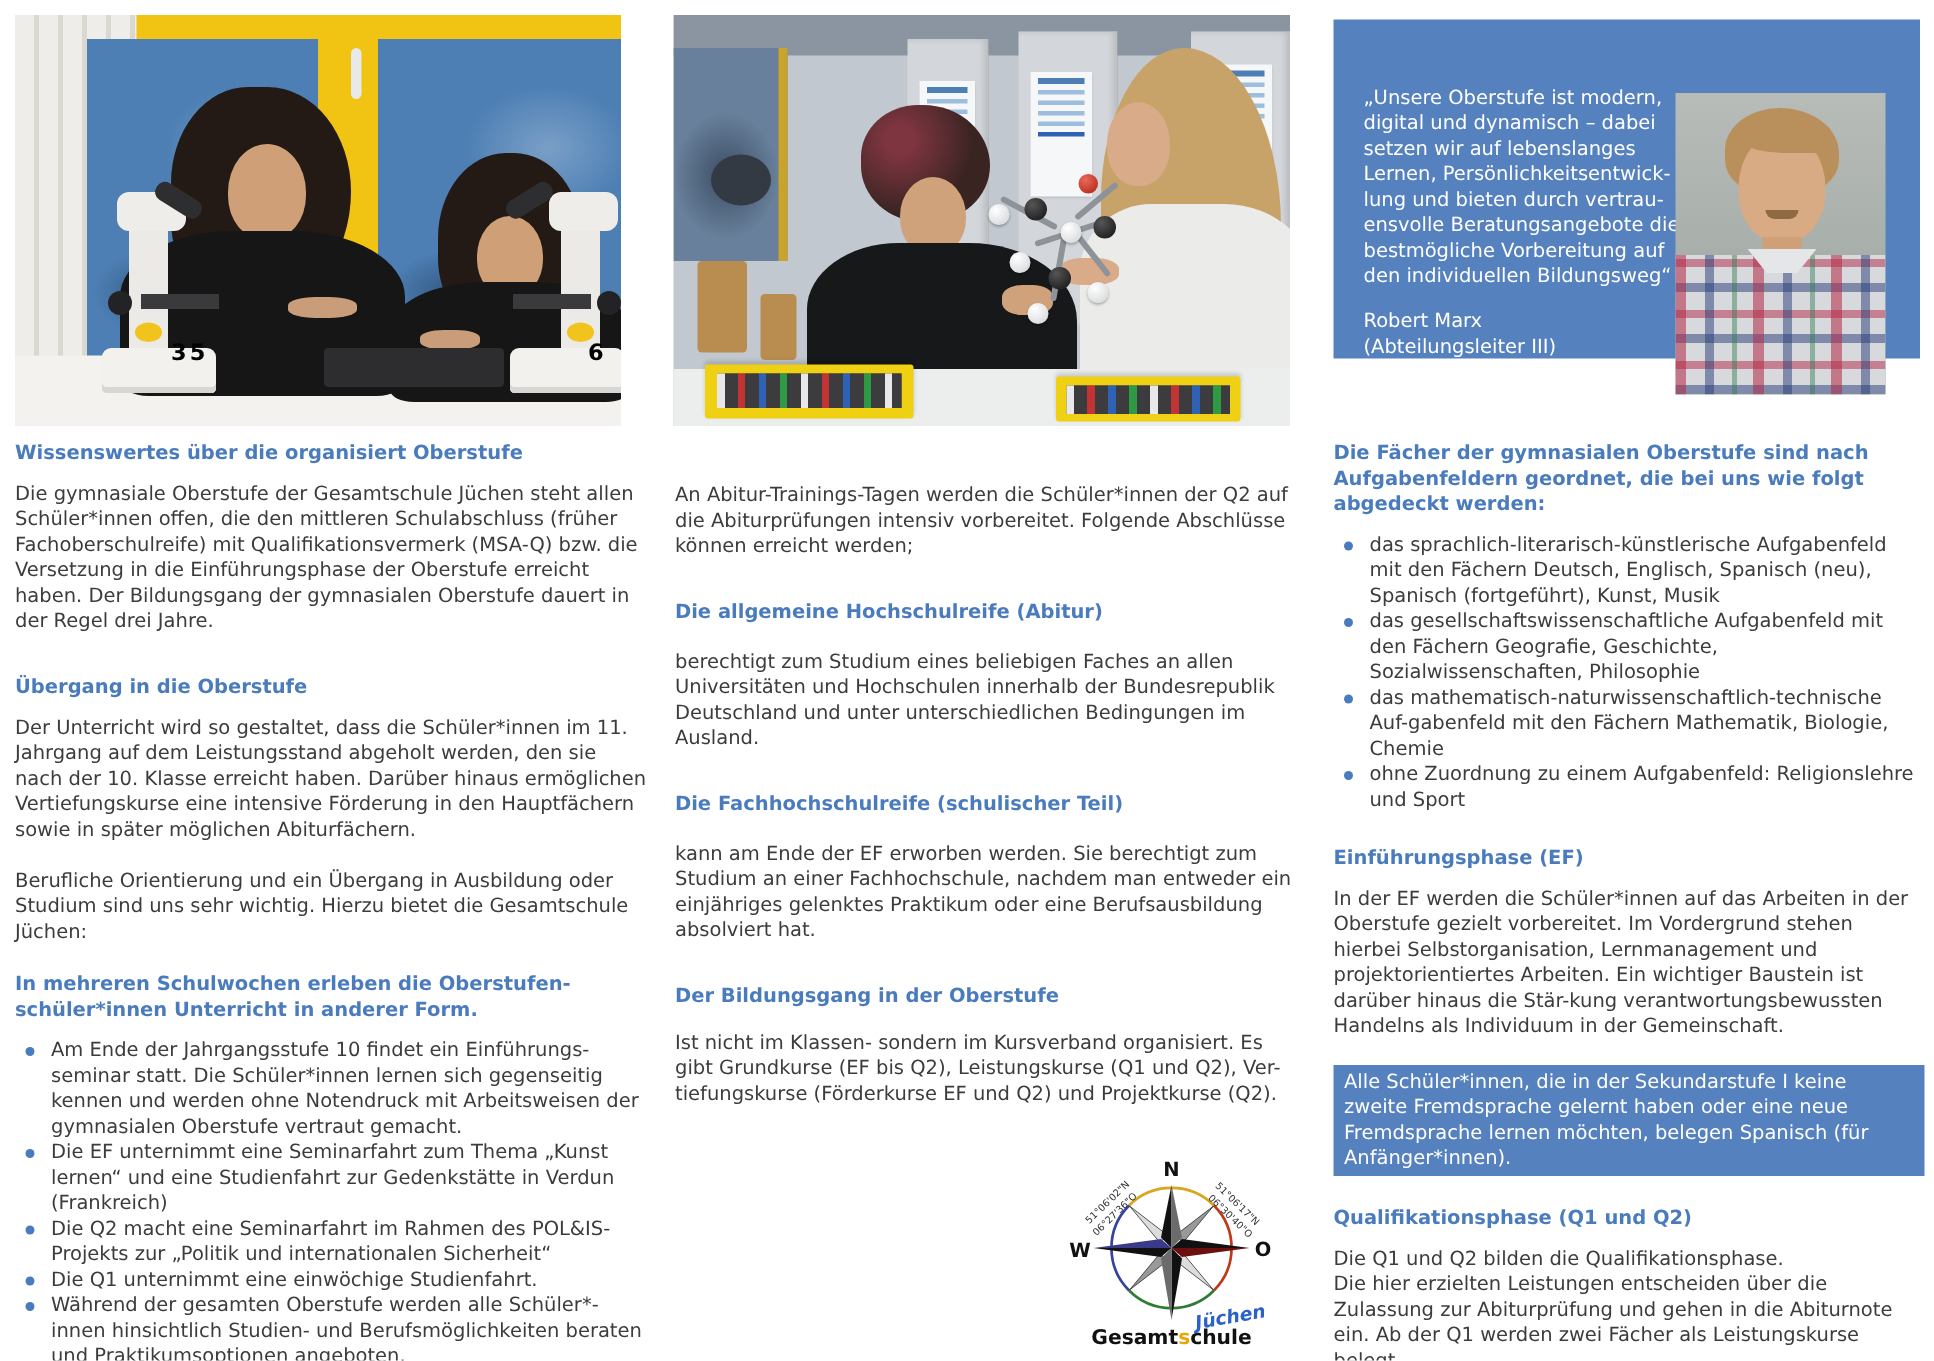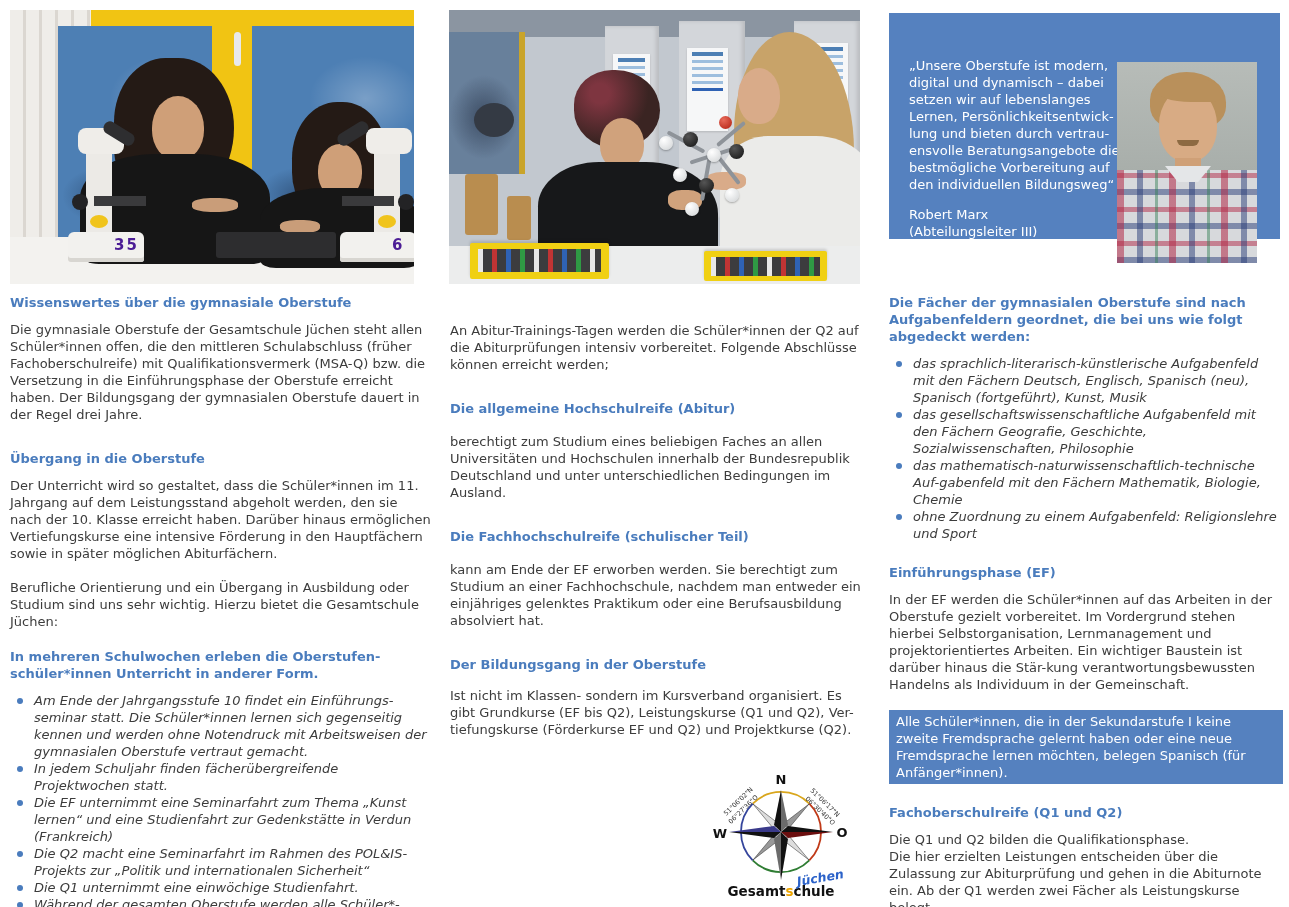--- a/index.html
+++ b/index.html
@@ -10,21 +10,21 @@
     color:#3c3c3c;font-size:13px;line-height:17px;
   }
   .abs{position:absolute;}
   
   .col{position:absolute;}
   .h{color:#4a7cbd;font-weight:bold;margin:0 0 10px 0;}
   .h.sp{margin-top:27px;}
   .p{margin:0 0 17px 0;}
   .prewrap{white-space:pre-line;}
   .bullets{margin:0;padding:0;list-style:none;}
-  .bullets li{position:relative;padding-left:24px;margin:0;font-style:italic;}
+  .bullets li{position:relative;padding-left:24px;margin:0;}
   .bullets li::before{
     content:"";position:absolute;left:7px;top:6px;width:6px;height:6px;border-radius:50%;
     background:#4a7cbd;
   }
   .highlight{
     background:#5581bf;color:#ffffff;padding:3px 7px;margin:0 0 17px 0;
   }
   
   .quote-panel{
     position:absolute;left:889px;top:13px;width:391px;height:226px;
@@ -71,21 +71,21 @@
   .p-body{position:absolute;border-radius:40% 40% 10% 10%;background:#161616;}
   .p-skin{position:absolute;border-radius:40%;background:#c99d79;}
   .micro{position:absolute;}
   .micro .base{position:absolute;left:0;bottom:0;width:76px;height:30px;border-radius:6px 6px 3px 3px;background:#f2f1ee;box-shadow:inset 0 -4px 0 #d8d6d1;}
   .micro .pillar{position:absolute;left:18px;bottom:22px;width:26px;height:96px;border-radius:10px 10px 4px 4px;background:#eceae6;}
   .micro .head{position:absolute;left:10px;bottom:108px;width:46px;height:26px;border-radius:8px;background:#efede9;}
   .micro .eyep{position:absolute;left:34px;bottom:122px;width:34px;height:13px;border-radius:6px;background:#2e2e30;transform:rotate(32deg);}
   .micro .stage{position:absolute;left:26px;bottom:56px;width:52px;height:10px;background:#3a3a3c;}
   .micro .knob{position:absolute;left:4px;bottom:52px;width:16px;height:16px;border-radius:50%;background:#232325;}
   .micro .sticker{position:absolute;left:22px;bottom:34px;width:18px;height:13px;border-radius:50%;background:#f0c41c;}
-  .micro .mlabel{position:absolute;left:46px;bottom:8px;color:#4c1d95;font-size:15px;font-weight:bold;letter-spacing:2px;}
+  .micro .mlabel{position:absolute;left:46px;bottom:18px;color:#000000;font-size:15px;font-weight:bold;letter-spacing:2px;}
   .micro.flip .eyep{transform:rotate(-32deg);left:-4px;}
   .micro.flip .mlabel{left:52px;}
   
   .mol-top{position:absolute;left:0;top:0;width:100%;height:10%;background:#8b95a1;}
   .mol-window{position:absolute;left:0;top:8%;width:17%;height:52%;background:
       radial-gradient(50px 60px at 50% 60%,rgba(25,35,55,.55),rgba(0,0,0,0) 70%),#68809b;border-right:6px solid #c9a42a;}
   .mol-partition{position:absolute;background:#d3d6da;box-shadow:inset -3px 0 4px rgba(0,0,0,.12);}
   .poster{position:absolute;background:#f6f7f8;box-shadow:0 1px 2px rgba(0,0,0,.15);}
   .poster i{display:block;height:3px;margin:4px 5px 0 5px;background:#9dbede;}
   .poster i.t{background:#4d7fb4;height:4px;}
@@ -241,29 +241,28 @@
   <div class="hair"></div>
   <div class="face"></div>
   <div class="fringe"></div>
   <div class="neck"></div>
   <div class="shirt"></div>
   <div class="collar"></div>
   <div class="mustache"></div>
 </div>
 
 <div class="col" style="left:10px;top:294px;width:421px;">
-  <p class="h">Wissenswertes über die gymnasiale Oberstufe</p>
+  <p class="h">Wissenswertes über die organisiert Oberstufe</p>
   <p class="p">Die gymnasiale Oberstufe der Gesamtschule Jüchen steht allen Schüler*innen offen, die den mittleren Schulabschluss (früher Fachoberschulreife) mit Qualifikationsvermerk (MSA-Q) bzw. die Versetzung in die Einführungsphase der Oberstufe erreicht haben. Der Bildungsgang der gymnasialen Oberstufe dauert in der Regel drei Jahre.</p>
   <p class="h sp">Übergang in die Oberstufe</p>
   <p class="p">Der Unterricht wird so gestaltet, dass die Schüler*innen im 11. Jahrgang auf dem Leistungsstand abgeholt werden, den sie nach der 10. Klasse erreicht haben. Darüber hinaus ermöglichen Vertiefungskurse eine intensive Förderung in den Hauptfächern sowie in später möglichen Abiturfächern.</p>
   <p class="p">Berufliche Orientierung und ein Übergang in Ausbildung oder Studium sind uns sehr wichtig. Hierzu bietet die Gesamtschule Jüchen:</p>
   <p class="h" style="margin-top:18px;">In mehreren Schulwochen erleben die Oberstufen-schüler*innen Unterricht in anderer Form.</p>
   <ul class="bullets">
     <li>Am Ende der Jahrgangsstufe 10 findet ein Einführungs-seminar statt. Die Schüler*innen lernen sich gegenseitig kennen und werden ohne Notendruck mit Arbeitsweisen der gymnasialen Oberstufe vertraut gemacht.</li>
-    <li>In jedem Schuljahr finden fächerübergreifende Projektwochen statt.</li>
     <li>Die EF unternimmt eine Seminarfahrt zum Thema „Kunst lernen“ und eine Studienfahrt zur Gedenkstätte in Verdun (Frankreich)</li>
     <li>Die Q2 macht eine Seminarfahrt im Rahmen des POL&amp;IS-Projekts zur „Politik und internationalen Sicherheit“</li>
     <li>Die Q1 unternimmt eine einwöchige Studienfahrt.</li>
     <li>Während der gesamten Oberstufe werden alle Schüler*-innen hinsichtlich Studien- und Berufsmöglichkeiten beraten und Praktikumsoptionen angeboten.</li>
   </ul>
 </div>
 
 <div class="col" style="left:450px;top:322px;width:414px;">
   <p class="p">An Abitur-Trainings-Tagen werden die Schüler*innen der Q2 auf die Abiturprüfungen intensiv vorbereitet. Folgende Abschlüsse können erreicht werden;</p>
   <p class="h sp">Die allgemeine Hochschulreife (Abitur)</p>
@@ -278,21 +277,21 @@
   <p class="h">Die Fächer der gymnasialen Oberstufe sind nach Aufgabenfeldern geordnet, die bei uns wie folgt abgedeckt werden:</p>
   <ul class="bullets" style="margin-bottom:17px;">
     <li>das sprachlich-literarisch-künstlerische Aufgabenfeld mit den Fächern Deutsch, Englisch, Spanisch (neu), Spanisch (fortgeführt), Kunst, Musik</li>
     <li>das gesellschaftswissenschaftliche Aufgabenfeld mit den Fächern Geografie, Geschichte, Sozialwissenschaften, Philosophie</li>
     <li>das mathematisch-naturwissenschaftlich-technische Auf-gabenfeld mit den Fächern Mathematik, Biologie, Chemie</li>
     <li>ohne Zuordnung zu einem Aufgabenfeld: Religionslehre und Sport</li>
   </ul>
   <p class="h" style="margin-top:22px;">Einführungsphase (EF)</p>
   <p class="p">In der EF werden die Schüler*innen auf das Arbeiten in der Oberstufe gezielt vorbereitet. Im Vordergrund stehen hierbei Selbstorganisation, Lernmanagement und projektorientiertes Arbeiten. Ein wichtiger Baustein ist darüber hinaus die Stär-kung verantwortungsbewussten Handelns als Individuum in der Gemeinschaft.</p>
   <p class="highlight">Alle Schüler*innen, die in der Sekundarstufe I keine zweite Fremdsprache gelernt haben oder eine neue Fremdsprache lernen möchten, belegen Spanisch (für Anfänger*innen).</p>
-  <p class="h" style="margin-top:20px;">Fachoberschulreife (Q1 und Q2)</p>
+  <p class="h" style="margin-top:20px;">Qualifikationsphase (Q1 und Q2)</p>
   <p class="p prewrap">Die Q1 und Q2 bilden die Qualifikationsphase.
 Die hier erzielten Leistungen entscheiden über die Zulassung zur Abiturprüfung und gehen in die Abiturnote ein. Ab der Q1 werden zwei Fächer als Leistungskurse belegt.</p>
 
 </div>
 
 <div class="compass">
   <svg width="160" height="137" viewBox="0 0 160 137">
 
     <path d="M 49.7,35.7 A 40 40 0 0 1 106.3,35.7" fill="none" stroke="#d9a61c" stroke-width="1.8"></path>
     <path d="M 106.3,35.7 A 40 40 0 0 1 106.3,92.3" fill="none" stroke="#c03a18" stroke-width="1.8"></path>

